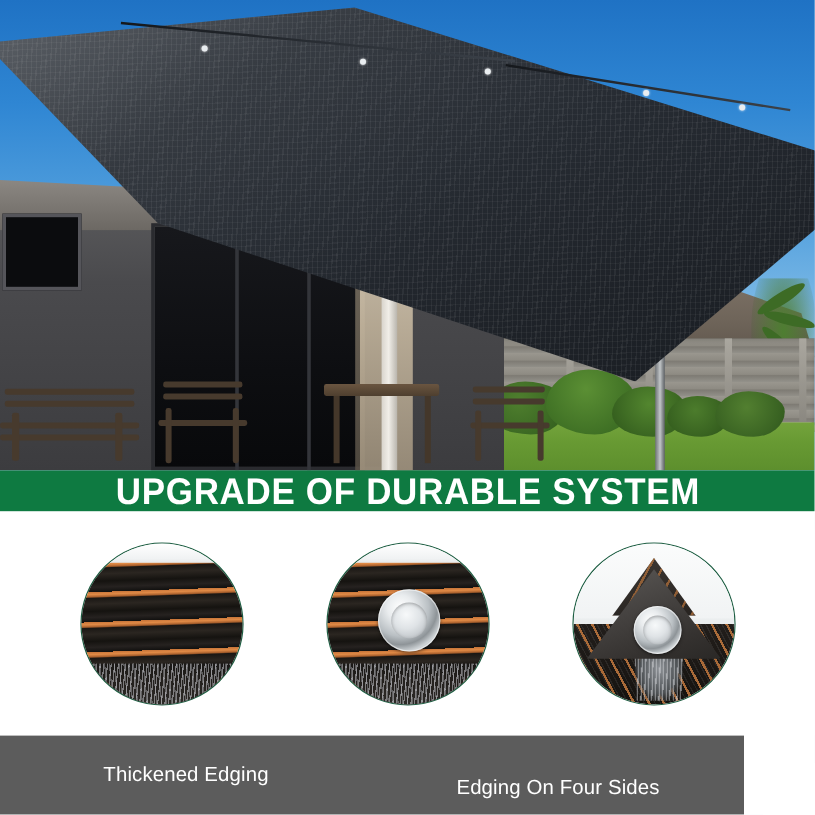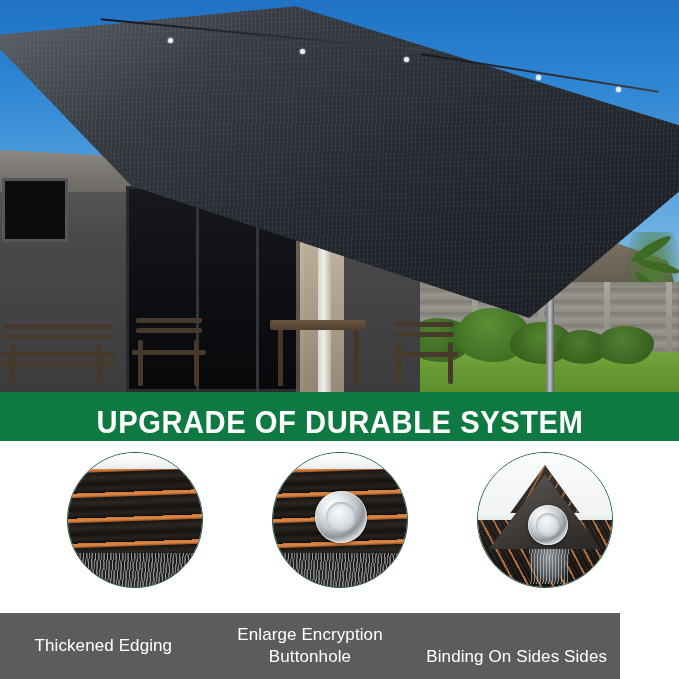--- a/index.html
+++ b/index.html
@@ -87,22 +87,22 @@
           linear-gradient(160deg,#3b4149 0%,#2f343b 25%,#262b32 50%,#1e2228 75%,#191d22 100%);
         clip-path:polygon(3.5% 14.5%, 43% 5.5%, 99.5% 47%, 73% 100%, 22% 60%);
         box-shadow:0 4px 14px rgba(0,0,0,.45);}
   .sail-hl{position:absolute;left:-40px;top:-12px;width:780px;height:330px;
         background:linear-gradient(145deg,rgba(255,255,255,.22) 0%,rgba(255,255,255,.04) 28%,transparent 55%);
         clip-path:polygon(3.5% 14.5%, 43% 5.5%, 99.5% 47%, 73% 100%, 22% 60%);}
   .wire{position:absolute;height:2px;background:linear-gradient(90deg,#15181c,#3c424a);}
   .fixpoint{position:absolute;width:5px;height:5px;border-radius:50%;background:#e9edf0;box-shadow:0 0 2px #fff;}
 
   
-  .banner{position:absolute;left:0;top:392px;width:679px;height:49px;
-          display:flex;align-items:flex-end;justify-content:center;}
+  .banner{position:absolute;left:0;top:392px;width:679px;height:34px;
+          display:flex;align-items:flex-start;justify-content:center;}
   .banner-title{color:#ffffff;font-weight:bold;font-size:31px;letter-spacing:.6px;
           font-family:"Liberation Sans",sans-serif;transform:scaleX(.94);white-space:nowrap;}
 
   
   .features{position:absolute;left:0;top:441px;width:679px;height:172px;background:#ffffff;}
   .feat{position:absolute;top:11px;width:136px;height:136px;}
   .circle{position:absolute;left:0;top:0;width:136px;height:136px;border-radius:50%;
           border:1.5px solid #1d5e42;box-sizing:border-box;overflow:hidden;background:#f4f6f7;}
 
   
@@ -285,25 +285,19 @@
         </div>
       </div>
       <div class="pointer" style="left:59px;"></div>
     </div>
   </div>
 
   <div class="captionbar" style="background:#5c5c5c;">
     <div class="cap">Thickened Edging</div>
     <div class="cap">
       <span>
-        <span>Enlarge Encryption</span><br>
-        <span>Buttonhole</span>
+        <br>
+        <span>Edging On Four Sides</span>
       </span>
     </div>
-    <div class="cap">
-      <span>
-        <br>
-        <span>Binding On Sides Sides</span>
-      </span>
-    </div>
   </div>
 
 </div>
 
 </body></html>

